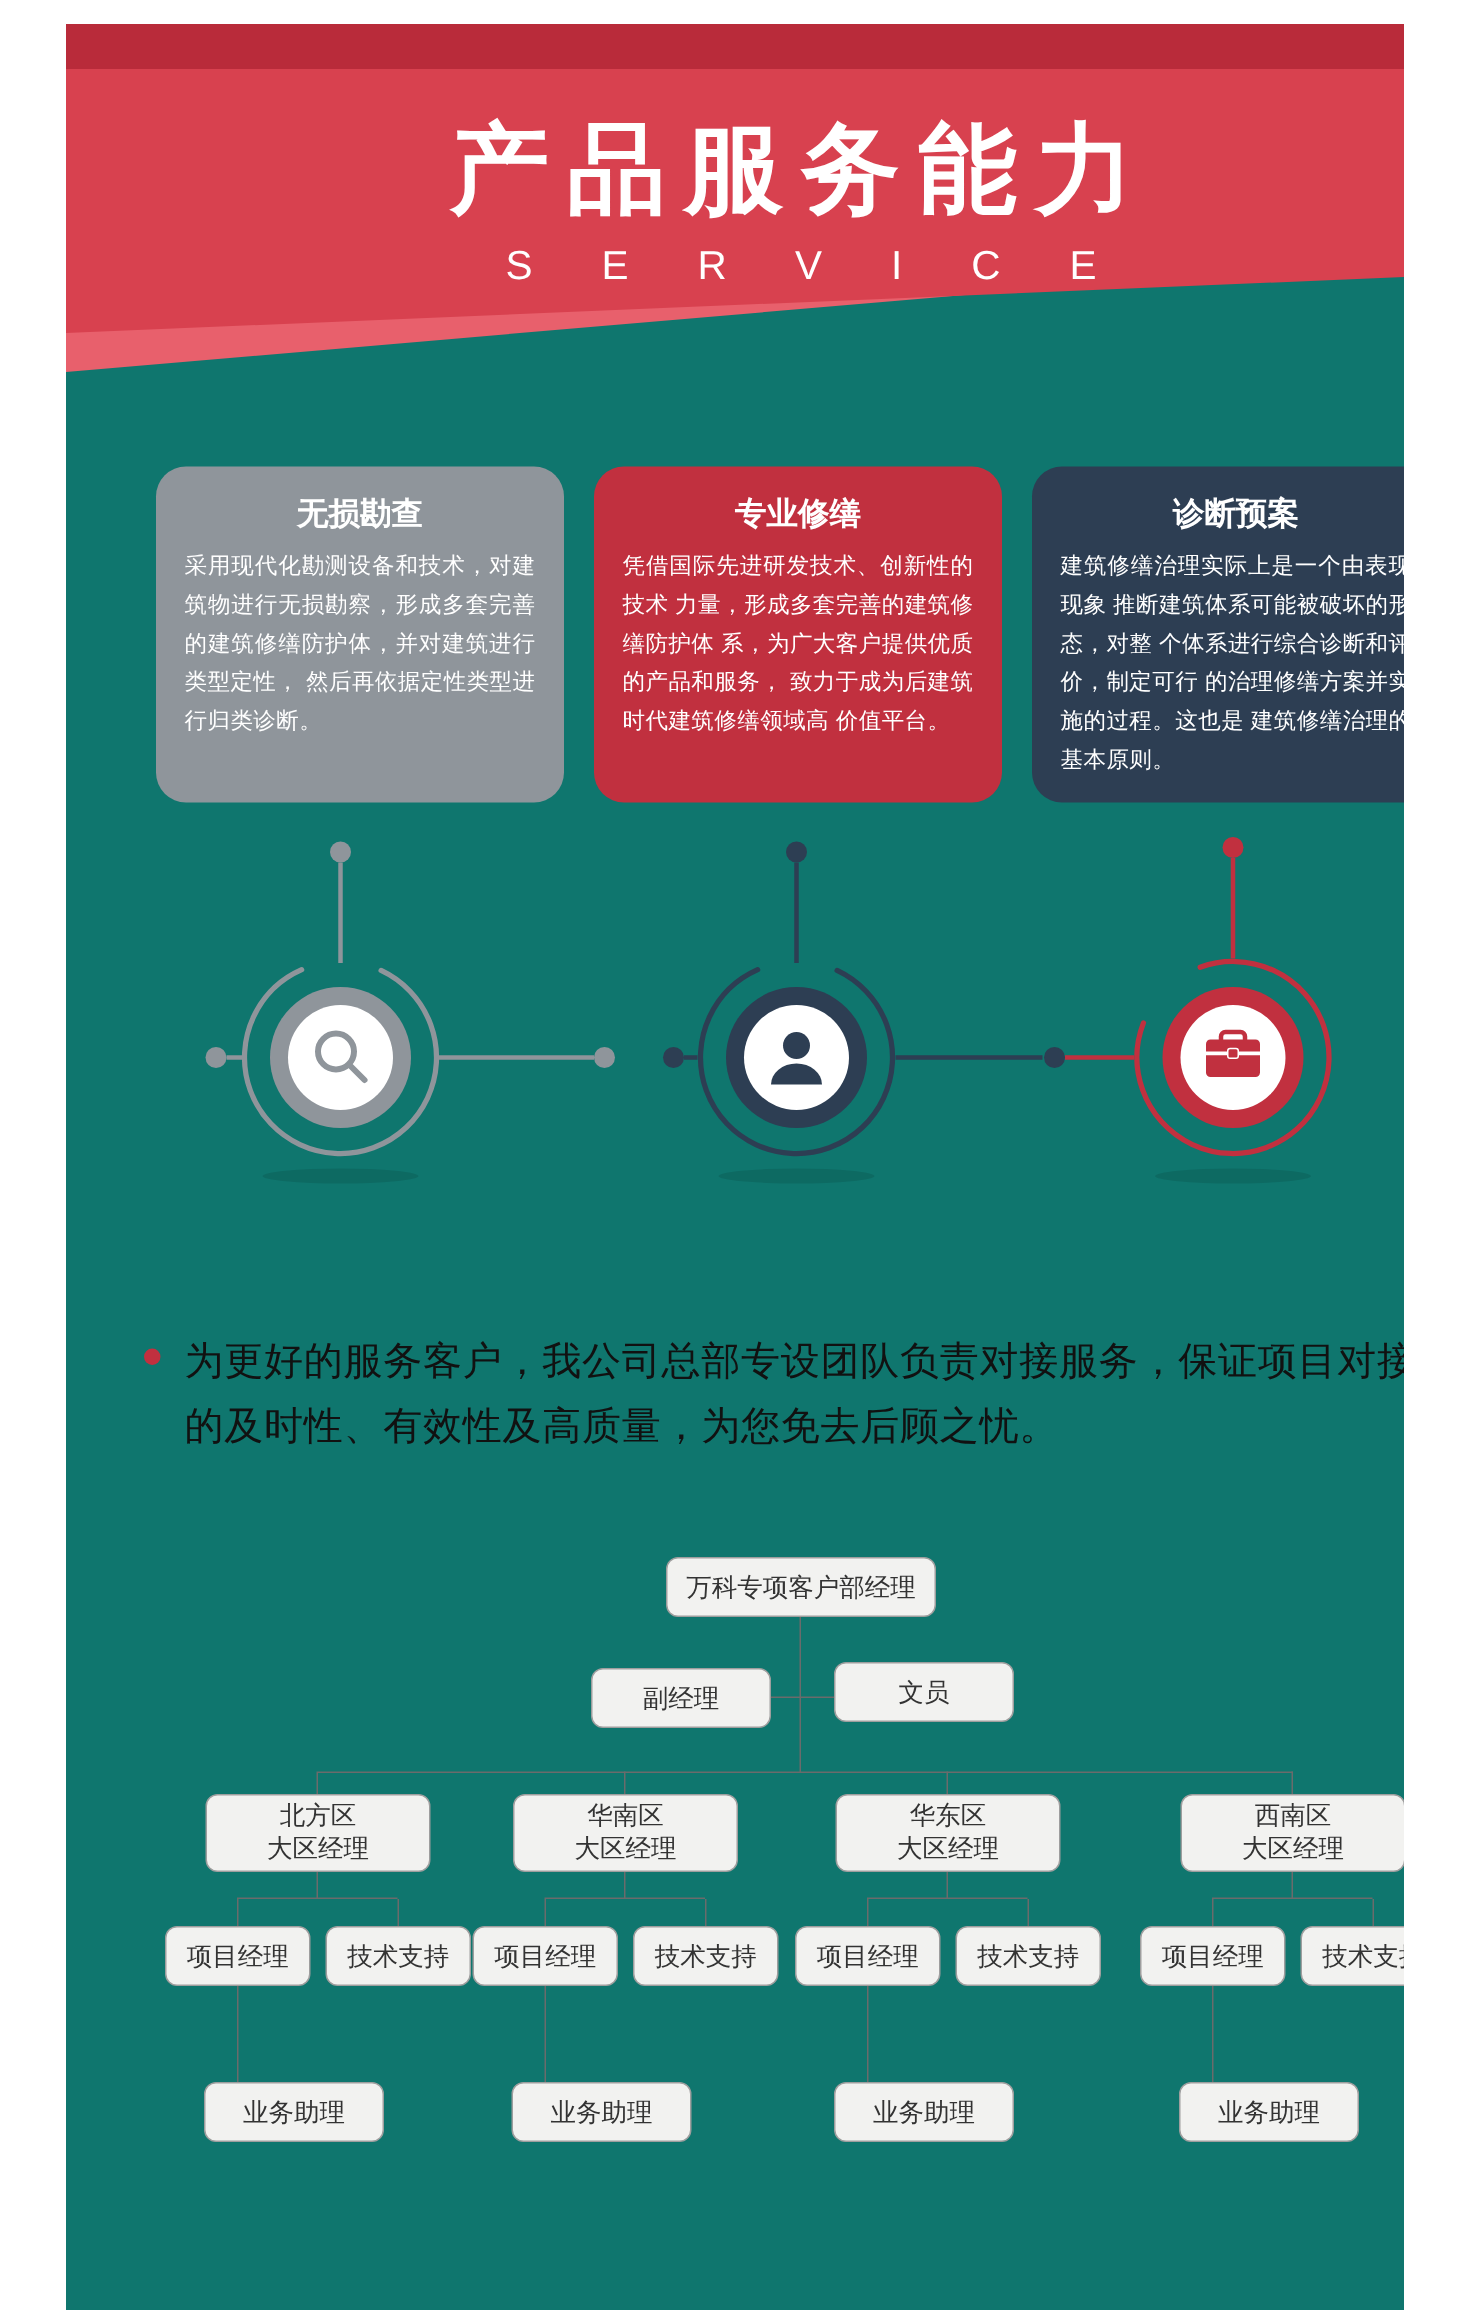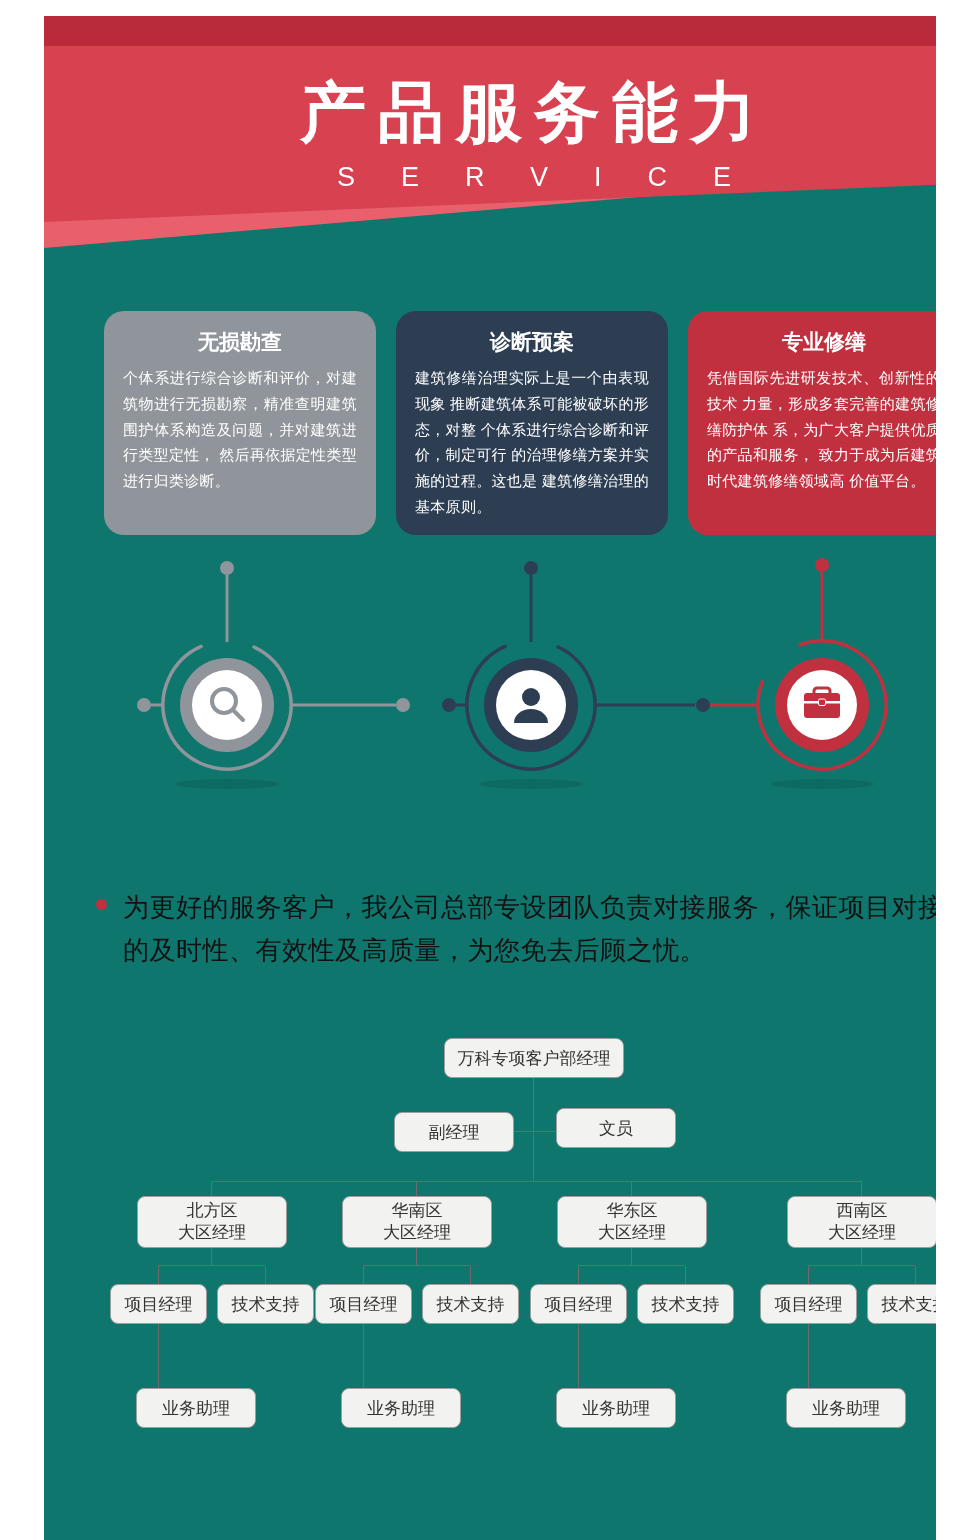--- a/index.html
+++ b/index.html
@@ -67,29 +67,29 @@
     <div class="hero-back"></div>
     <div class="hero-main"></div>
     <div class="hero-strip"></div>
     <h1 class="hero-title">产品服务能力</h1>
     <div class="hero-sub">SERVICE</div>
   </header>
 
   <section class="cards">
     <article class="card card-gray">
       <h2 class="card-title">无损勘查</h2>
-      <p class="card-body">个体系进行综合诊断和评价，对建筑物进行无损勘察，精准查明建筑围护体系构造及问题，并对建筑进行类型定性， 然后再依据定性类型进行归类诊断。</p>
+      <p class="card-body">采用现代化勘测设备和技术，对建筑物进行无损勘察，形成多套完善的建筑修缮防护体，并对建筑进行类型定性， 然后再依据定性类型进行归类诊断。</p>
+    </article>
+    <article class="card card-red">
+      <h2 class="card-title">专业修缮</h2>
+      <p class="card-body">凭借国际先进研发技术、创新性的技术 力量，形成多套完善的建筑修缮防护体 系，为广大客户提供优质的产品和服务， 致力于成为后建筑时代建筑修缮领域高 价值平台。</p>
     </article>
     <article class="card card-navy">
       <h2 class="card-title">诊断预案</h2>
       <p class="card-body">建筑修缮治理实际上是一个由表现现象 推断建筑体系可能被破坏的形态，对整 个体系进行综合诊断和评价，制定可行 的治理修缮方案并实施的过程。这也是 建筑修缮治理的基本原则。</p>
-    </article>
-    <article class="card card-red">
-      <h2 class="card-title">专业修缮</h2>
-      <p class="card-body">凭借国际先进研发技术、创新性的技术 力量，形成多套完善的建筑修缮防护体 系，为广大客户提供优质的产品和服务， 致力于成为后建筑时代建筑修缮领域高 价值平台。</p>
     </article>
   </section>
 
   <svg class="deco" viewBox="0 0 980 250" aria-hidden="true">
 
     <g>
       <ellipse class="shadow" cx="183" cy="233" rx="52" ry="5"></ellipse>
       <line class="g-stroke" x1="183" y1="24" x2="183" y2="91"></line>
       <circle class="g-fill" cx="183" cy="17" r="7"></circle>
       <line class="g-stroke" x1="107" y1="154" x2="119" y2="154"></line>

